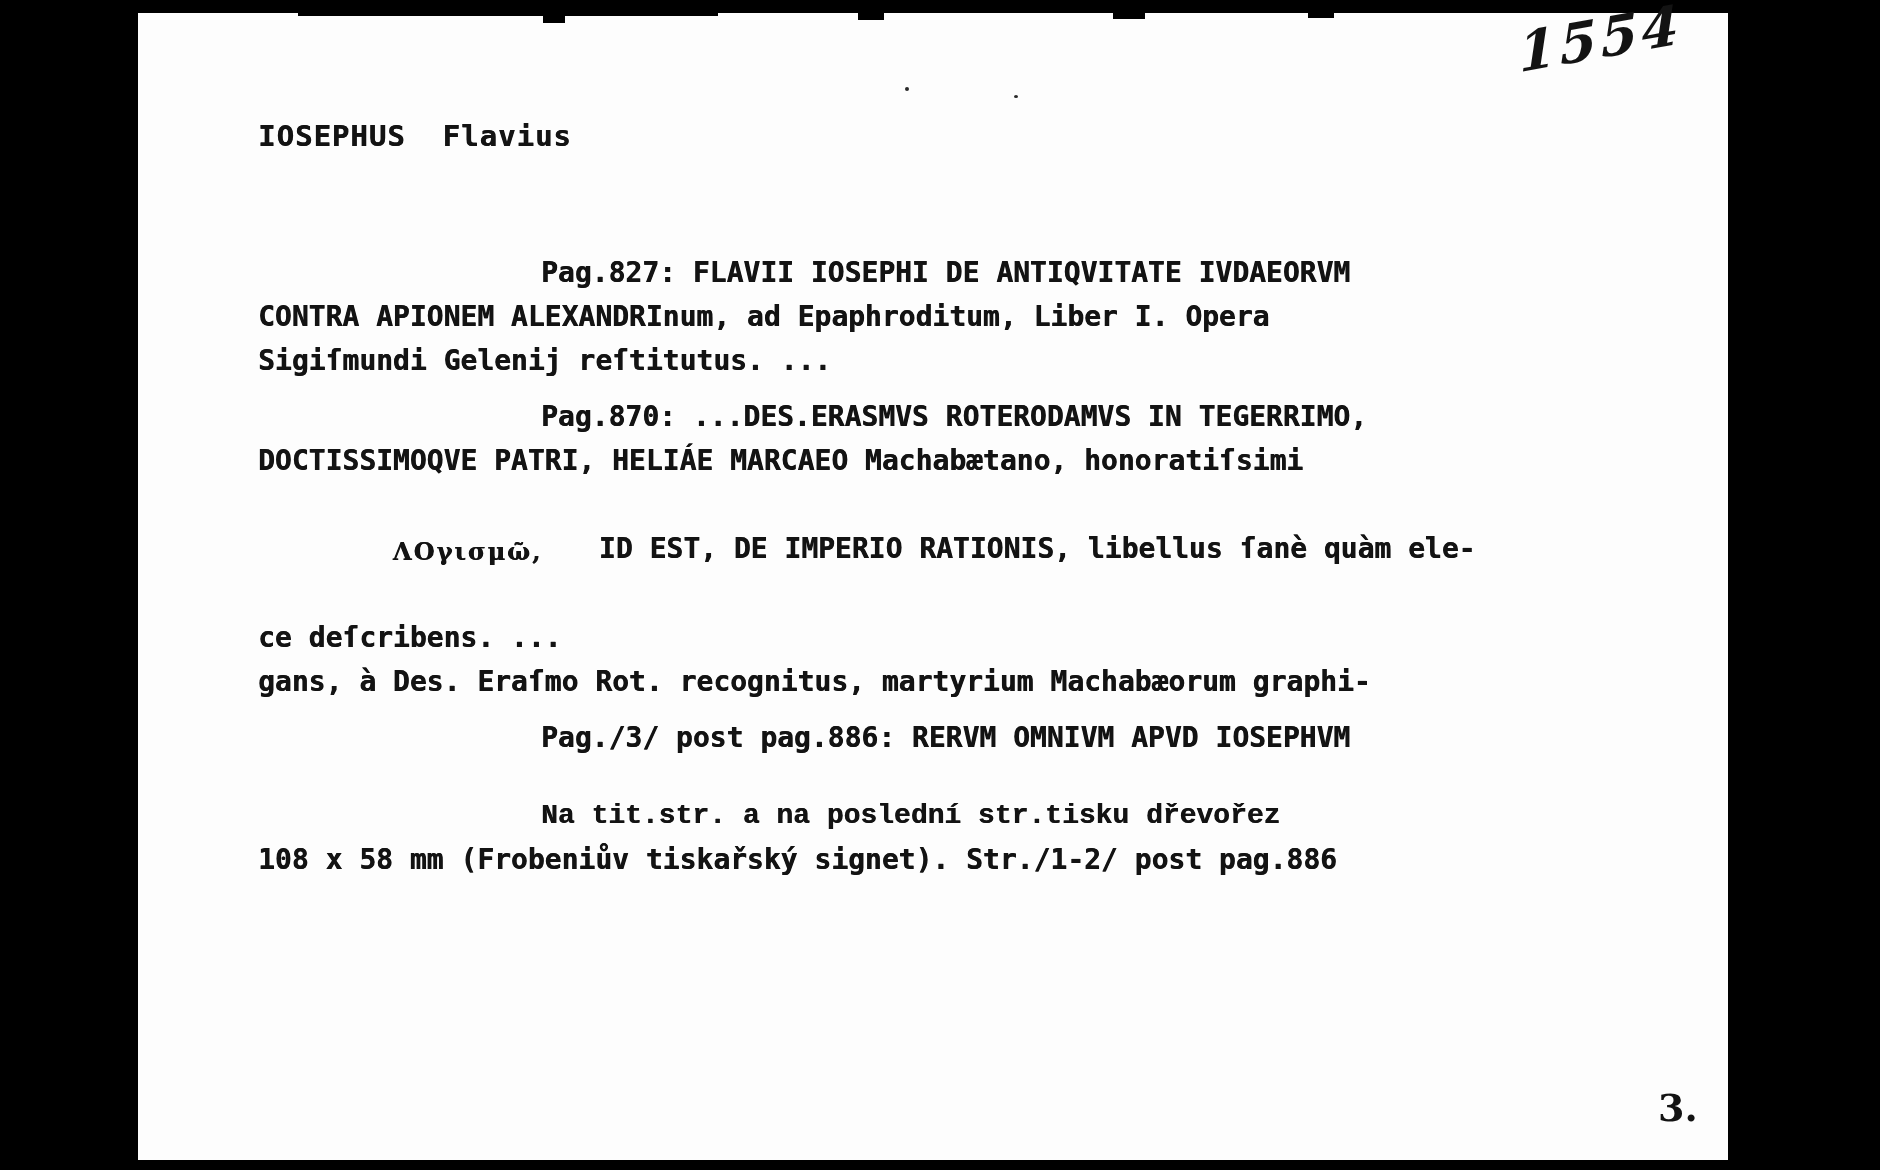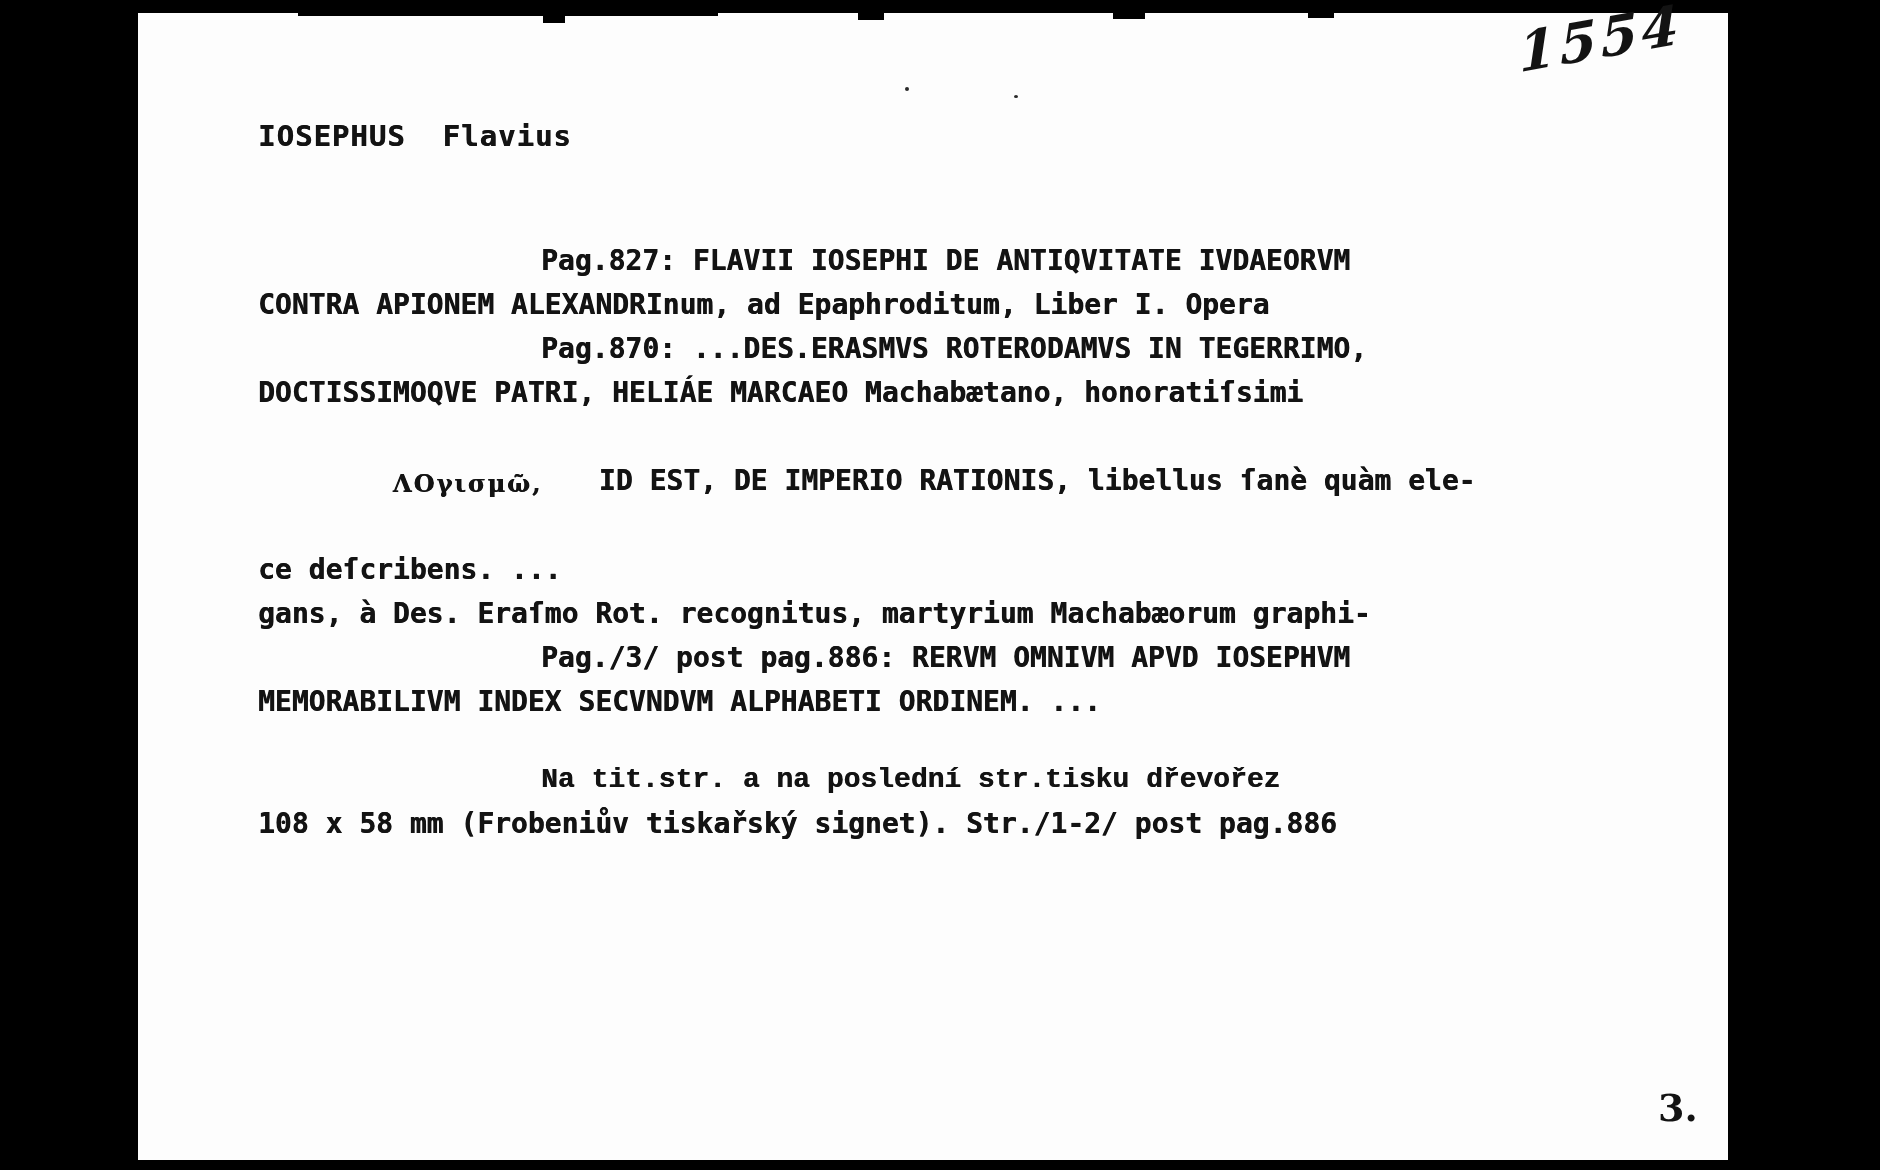--- a/index.html
+++ b/index.html
@@ -47,21 +47,21 @@
   .body-block {
     position: absolute;
     left: 120px; top: 226px;
     width: 1270px;
     font-size: 28px;
     font-weight: 700;
     line-height: 44px;
     text-shadow: 0.5px 0 0 currentColor;
   }
   .text-line { white-space: pre; }
-  .indent { padding-left: 283px; }
+  .indent { padding-left: 283px; margin-top: 12px; }
   .gap { margin-top: 34px; font-family: Liberation Mono, monospace; }
   .greek {
     display: inline-block;
     width: 206px;
     font-family: "DejaVu Serif", serif;
     font-weight: 700;
     font-size: 24px;
     letter-spacing: 2px;
     transform: translateY(2px);
   }
@@ -89,29 +89,29 @@
     <div class="speck" style="left:767px; top:74px; width:4px; height:4px;"></div>
     <div class="speck" style="left:876px; top:82px; width:4px; height:3px;"></div>
 
     <div class="hand-number">1554</div>
 
     <div class="heading">IOSEPHUS  Flavius</div>
 
     <div class="body-block">
       <div class="text-line indent">Pag.827: FLAVII IOSEPHI DE ANTIQVITATE IVDAEORVM</div>
       <div class="text-line">CONTRA APIONEM ALEXANDRInum, ad Epaphroditum, Liber I. Opera</div>
+      <div class="text-line">Sigiſmundi Gelenij reſtitutus. ...</div>
       <div class="text-line indent">Pag.870: ...DES.ERASMVS ROTERODAMVS IN TEGERRIMO,</div>
       <div class="text-line">DOCTISSIMOQVE PATRI, HELIÁE MARCAEO Machabætano, honoratiſsimi</div>
       <div class="text-line">
         <span class="greek">ΛΟγισμῶ,</span><span>ID EST, DE IMPERIO RATIONIS, libellus ſanè quàm ele-</span>
       </div>
       <div class="text-line">ce deſcribens. ...</div>
       <div class="text-line">gans, à Des. Eraſmo Rot. recognitus, martyrium Machabæorum graphi-</div>
       <div class="text-line indent">Pag./3/ post pag.886: RERVM OMNIVM APVD IOSEPHVM</div>
-      <div class="text-line">MEMORABILIVM INDEX SECVNDVM ALPHABETI ORDINEM. ...</div>
       <div class="text-line indent gap">Na tit.str. a na poslední str.tisku dřevořez</div>
       <div class="text-line">108 x 58 mm (Frobeniův tiskařský signet). Str./1-2/ post pag.886</div>
     </div>
 
     <div class="sheet-number">3.</div>
 
   </div>
 </div>
 
 </body></html>

